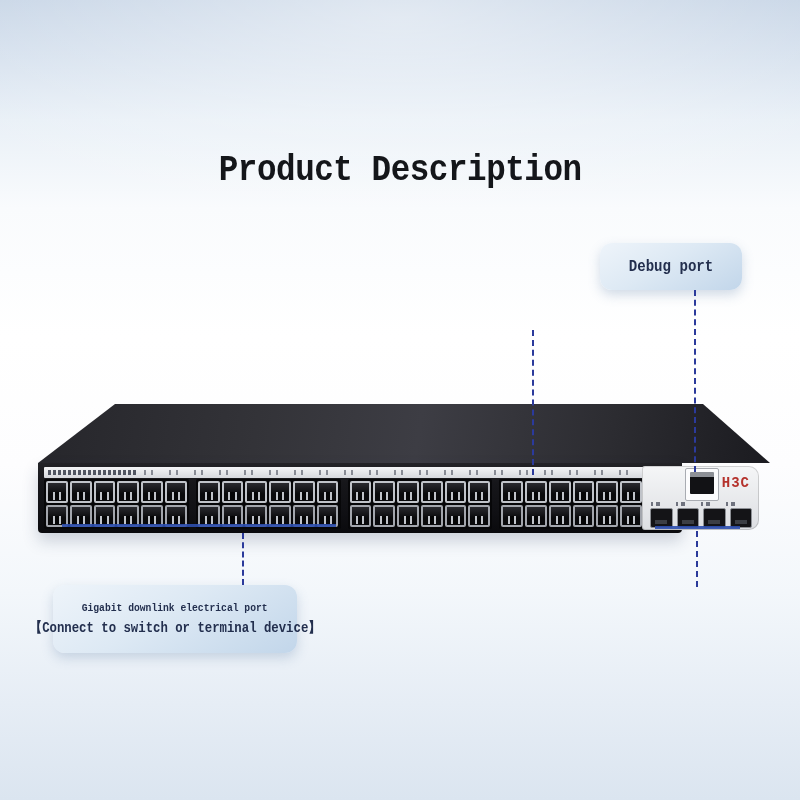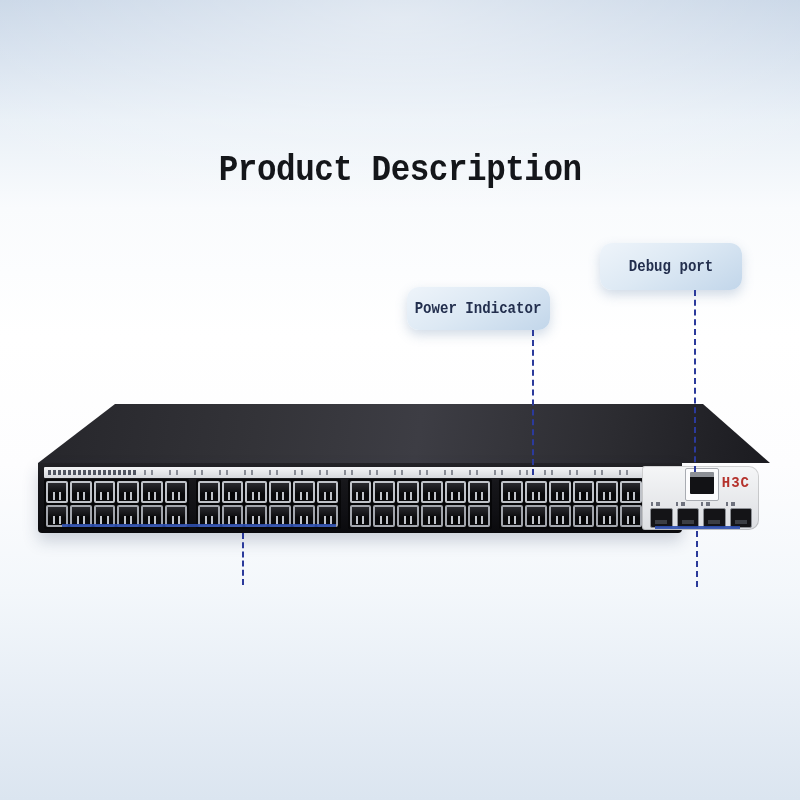--- a/index.html
+++ b/index.html
@@ -272,17 +272,18 @@
   <div class="hline hl-right"></div>
 
   <div class="vdash ln-debug"></div>
   <div class="vdash ln-power"></div>
   <div class="vdash ln-downlink"></div>
   <div class="vdash ln-optical"></div>
 
   <div class="callout co-debug">
     <span class="cond">Debug port</span>
   </div>
-  <div class="callout co-power">
-    <span class="cond">Power Indicator</span>
+  <div class="callout co-downlink">
+    <span class="co-line1 cond">Gigabit downlink electrical port</span>
+    <span class="co-line2 cond">【Connect to switch or terminal device】</span>
   </div>
 
 </div>
 
 </body></html>

